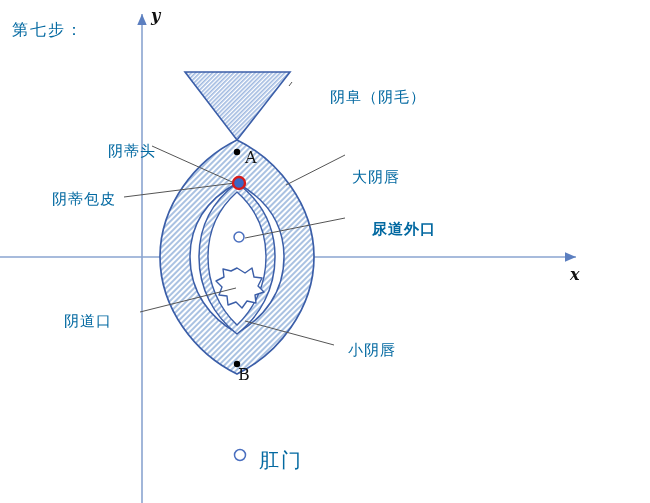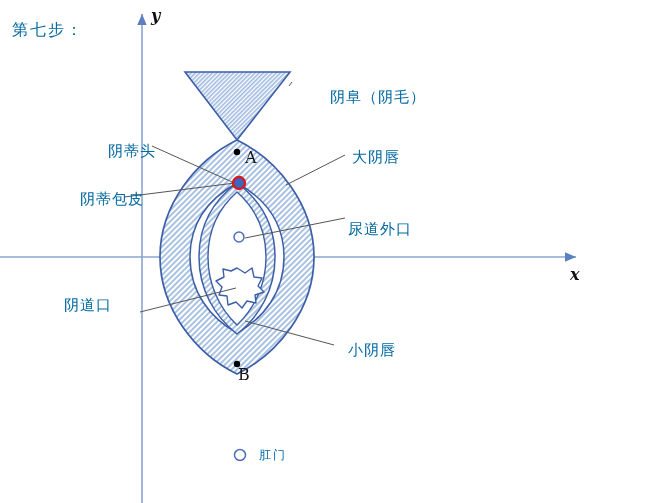--- a/index.html
+++ b/index.html
@@ -45,21 +45,21 @@
   }
   #title {
     left: 12px;
     top: 20px;
     font-size: 16px;
     letter-spacing: 2px;
   }
   #legend-anus {
     left: 259px;
     top: 447px;
-    font-size: 12px;
+    font-size: 20px;
     letter-spacing: 2px;
   }
 </style>
 </head>
 <body>
 
 <svg id="canvas" viewBox="0 0 650 503">
   <defs>
     <pattern id="hatchPat" width="4" height="4" patternUnits="userSpaceOnUse" patternTransform="rotate(45)">
       <rect width="4" height="4" fill="#ffffff"></rect>
@@ -138,19 +138,19 @@
 <div class="lbl" id="title">第七步：</div>
 
 <div class="axis-lbl" style="left:151px; top:6px;">y</div>
 <div class="axis-lbl" style="left:570px; top:265px;">x</div>
 
 <div class="pt-lbl" style="left:245px; top:148px;">A</div>
 <div class="pt-lbl" style="left:238px; top:365px;">B</div>
 
 <div class="lbl" style="left:294px; top:88px;margin-left:36px;">阴阜（阴毛）</div>
 <div class="lbl" style="left:108px; top:142px;">阴蒂头</div>
-<div class="lbl" style="left:80px; top:190px;">阴蒂包皮</div>
-<div class="lbl" style="left:352px; top:148px;">大阴唇</div>
-<div class="lbl" style="left:348px; top:220px;">尿道外口</div>
-<div class="lbl" style="left:64px; top:296px;">阴道口</div>
+<div class="lbl" style="left:52px; top:190px;">阴蒂包皮</div>
+<div class="lbl" style="left:352px; top:168px;">大阴唇</div>
+<div class="lbl" style="left:372px; top:220px;font-weight:bold;">尿道外口</div>
+<div class="lbl" style="left:64px; top:312px;">阴道口</div>
 <div class="lbl" style="left:348px; top:341px;">小阴唇</div>
 
 <div class="lbl" id="legend-anus">肛门</div>
 
 </body></html>

